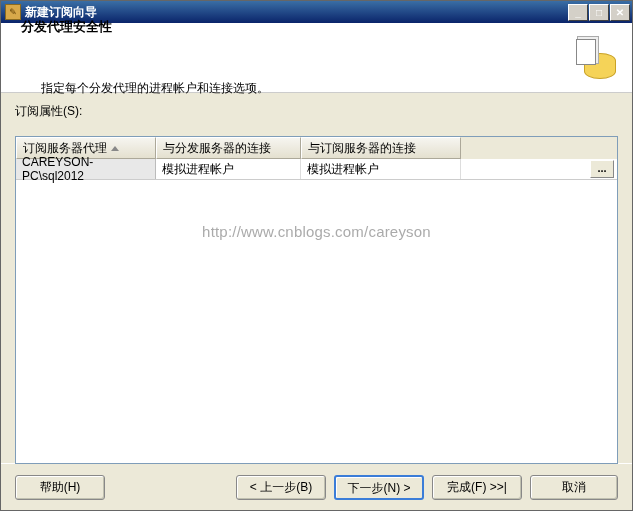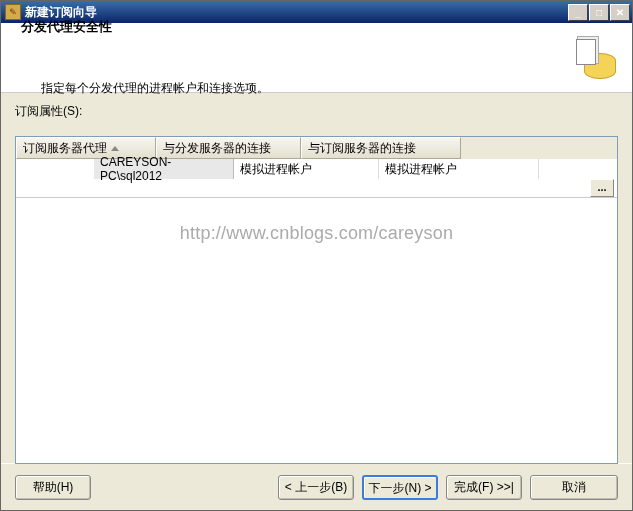--- a/index.html
+++ b/index.html
@@ -142,48 +142,47 @@
       font-weight: bold;
       font-size: 11px;
       text-align: center;
       line-height: 14px;
       cursor: default;
     }
     .row-wrap {
       display: flex;
       align-items: center;
       border-bottom: 1px solid #ccc;
-      flex-direction: column;
     }
     .watermark {
       position: absolute;
       top: 222px;
       left: 0; right: 0;
       text-align: center;
-      font-size: 18px;
+      font-size: 15px;
       font-family: Tahoma, Arial;
       color: rgba(100,100,100,0.55);
       pointer-events: none;
       letter-spacing: 0.2px;
     }
     .button-bar {
       background: #ece9d8;
       border-top: 1px solid #fff;
       padding: 9px 14px;
       display: flex;
       align-items: center;
       height: 48px;
     }
     .btn {
       background: #ece9d8;
       border: 1px solid #888;
       border-radius: 3px;
       padding: 3px 0;
       font-size: 12px;
-      width: 76px;
+      width: 90px;
       height: 25px;
       text-align: center;
       cursor: default;
       box-shadow: inset 1px 1px #fff, inset -1px -1px #c0c0b0;
     }
     .btn-primary {
       border: 2px solid #3b7dd8;
       box-shadow: inset 1px 1px #fff;
     }
     .spacer { flex: 1; }

